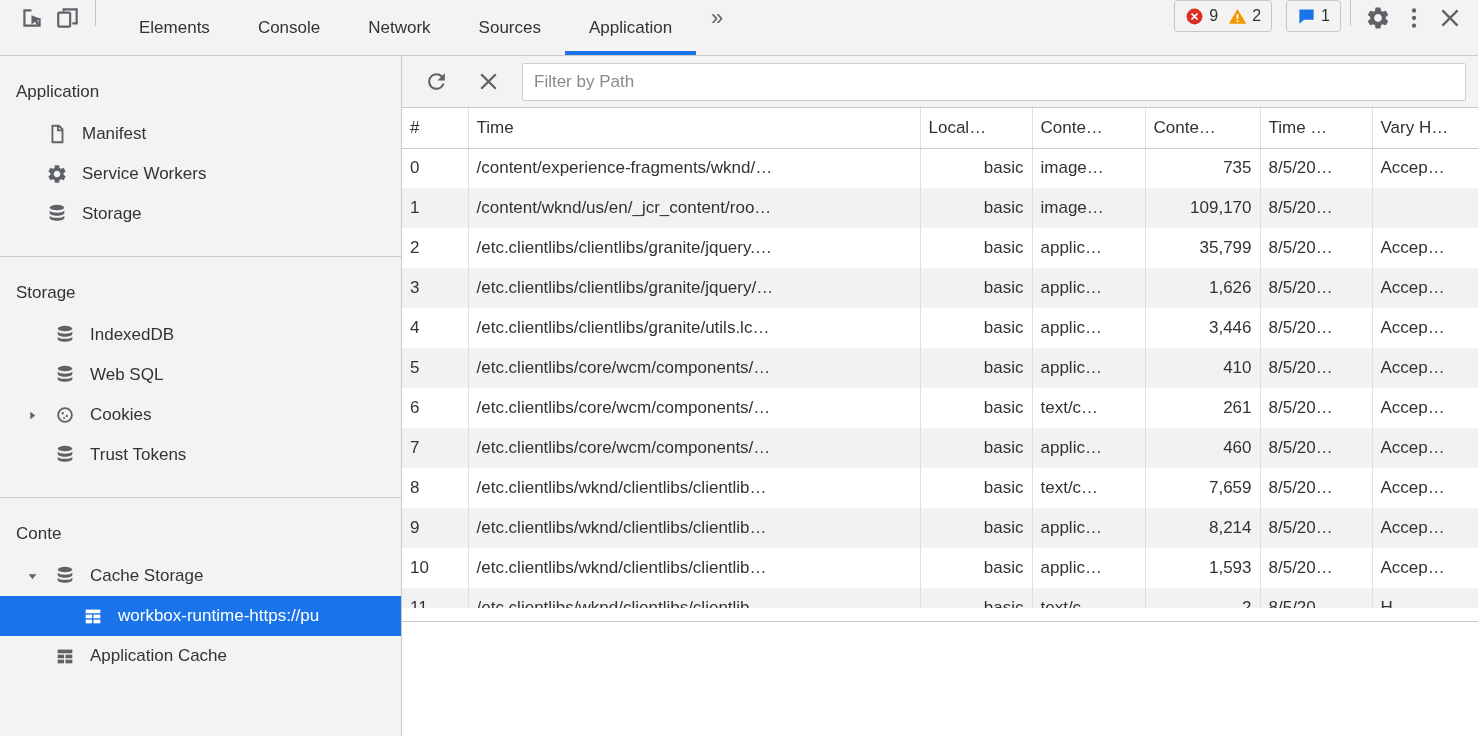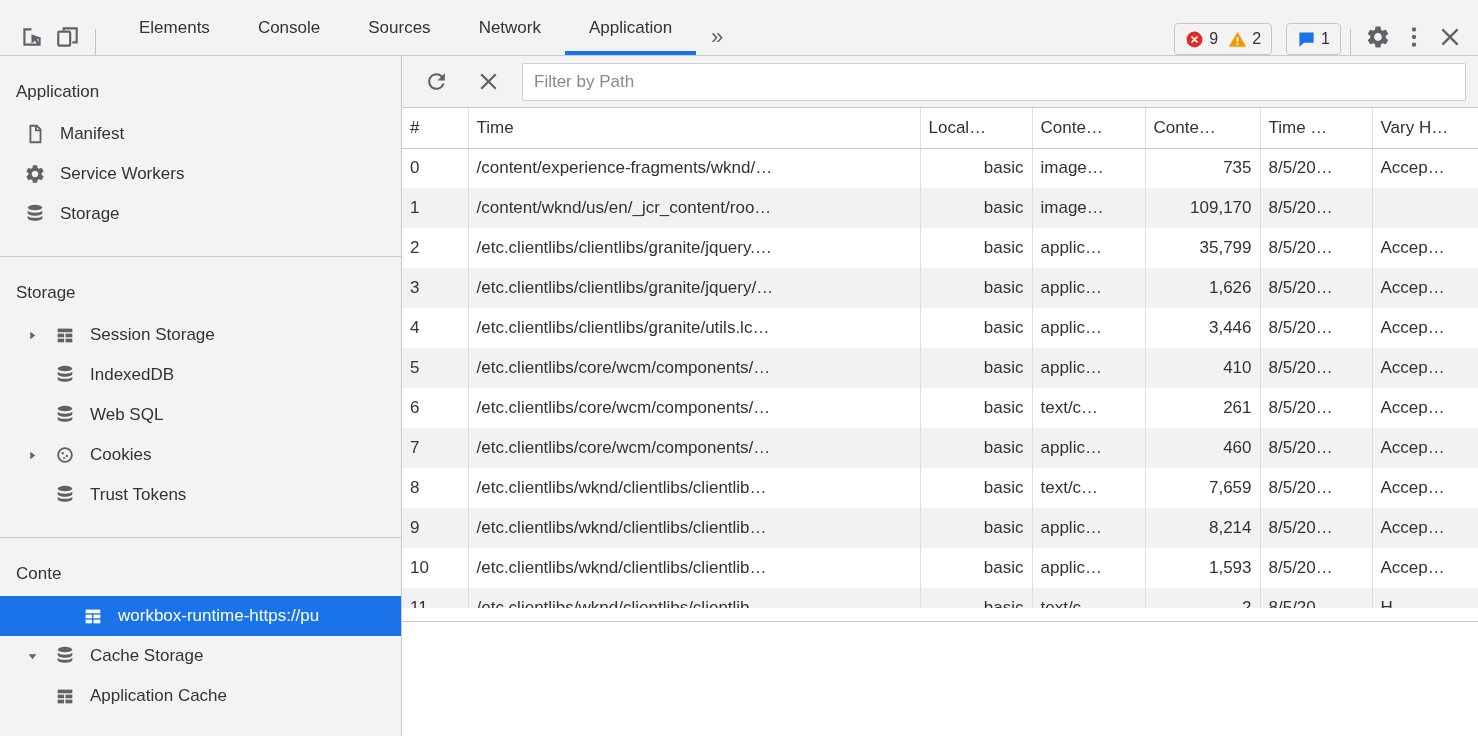--- a/index.html
+++ b/index.html
@@ -1,42 +1,42 @@
 <!DOCTYPE html>
 <html style="--accent: #1a73e8; --error: #d93025; --warning: #f29900;"><head>
 <meta charset="utf-8">
 <style>
   *{box-sizing:border-box;margin:0;padding:0;}
   html,body{width:1478px;height:736px;overflow:hidden;}
   body{font-family:"Liberation Sans",sans-serif;color:#333;background:#fff;font-size:17px;}
   .devtools{display:flex;flex-direction:column;width:100%;height:100%;}
 
   
-  .top-bar{height:56px;flex:0 0 56px;background:#f3f3f3;border-bottom:1px solid #cacaca;display:flex;align-items:flex-end;padding:0 10px 0 14px;}
+  .top-bar{height:56px;flex:0 0 56px;background:#f3f3f3;border-bottom:1px solid #cacaca;display:flex;align-items:flex-start;padding:0 10px 0 14px;}
   .tool-btn{display:flex;align-items:center;justify-content:center;width:36px;height:36px;color:#5f6368;cursor:pointer;flex:0 0 auto;}
   .tool-btn svg{width:26px;height:26px;}
   .vsep{width:1px;height:26px;background:#c3c3c3;margin:0 9px;flex:0 0 auto;}
   .tabs{display:flex;height:100%;margin-left:10px;}
   .tab{display:flex;align-items:center;padding:0 24px;font-size:17px;color:#333;border-top:4px solid transparent;border-bottom:4px solid transparent;cursor:pointer;white-space:nowrap;}
   .tab.active{border-bottom-color:var(--accent,#1a73e8);}
   .chevron{font-size:22px;color:#5f6368;width:42px;}
   .spacer{flex:1;}
   .badge-group{display:flex;align-items:center;gap:10px;border:1px solid #c6c6c6;border-radius:4px;height:32px;padding:0 10px;margin-left:14px;cursor:pointer;flex:0 0 auto;background:#f3f3f3;}
   .badge{display:flex;align-items:center;gap:5px;font-size:16px;color:#333;}
   .badge svg{width:19px;height:19px;}
 
   
   .content{flex:1;display:flex;min-height:0;}
 
   
   .sidebar{width:402px;flex:0 0 402px;background:#f3f3f3;border-right:1px solid #cacaca;overflow:hidden;}
   .side-section{padding:14px 0 22px;border-bottom:1px solid #cacaca;}
   .side-section:last-child{border-bottom:none;}
   .side-title{height:44px;display:flex;align-items:center;padding-left:16px;font-size:17px;color:#333;}
-  .side-item{height:40px;display:flex;align-items:center;padding-left:24px;font-size:17px;color:#333;cursor:pointer;white-space:nowrap;overflow:hidden;}
+  .side-item{height:40px;display:flex;align-items:center;padding-left:46px;font-size:17px;color:#333;cursor:pointer;white-space:nowrap;overflow:hidden;}
   .side-item.has-slot{padding-left:26px;}
   .side-item.has-slot.indent{padding-left:54px;}
   .expander{width:28px;flex:0 0 28px;display:flex;align-items:center;color:#5f6368;}
   .expander svg{width:13px;height:13px;}
   .item-icon{width:22px;height:22px;flex:0 0 22px;margin-right:14px;color:#5f6368;display:flex;align-items:center;}
   .item-icon svg{width:22px;height:22px;}
   .side-item.selected{background:var(--accent,#1a73e8);color:#fff;}
   .side-item.selected .item-icon,.side-item.selected .expander{color:#fff;}
 
   
@@ -72,22 +72,22 @@
       <svg viewBox="0 0 24 24">
         <path fill="none" stroke="currentColor" stroke-width="2" d="M8 6V4h12v13h-4"></path>
         <rect x="3" y="7" width="11" height="13" rx="1" fill="#f3f3f3" stroke="currentColor" stroke-width="2"></rect>
       </svg>
     </div>
     <div class="vsep"></div>
 
     <nav class="tabs">
         <div class="tab">Elements</div>
         <div class="tab">Console</div>
+        <div class="tab">Network</div>
         <div class="tab">Sources</div>
-        <div class="tab">Network</div>
         <div class="tab active">Application</div>
       </nav>
     <div class="tool-btn chevron">»</div>
 
     <div class="spacer"></div>
 
     <div class="badge-group">
       <span class="badge">
         <svg viewBox="0 0 24 24">
           <circle cx="12" cy="12" r="10" fill="var(--error,#d93025)"></circle>
@@ -165,127 +165,108 @@
                   <path d="M4 13.8v2.6c0 1.66 3.58 3 8 3s8-1.34 8-3v-2.6c-1.2 1.7-4.3 2.4-8 2.4s-6.8-.7-8-2.4z"></path>
                 </g>
               </svg>
             </span>
             <span class="item-label">Storage</span>
           </div>
         </div>
         <div class="side-section">
           <div class="side-title">Storage</div>
           <div class="side-item has-slot">
+            <span class="expander"></span>
+            <span class="item-icon">
+              <svg viewBox="0 0 24 24">
+                <g fill="currentColor">
+                  <ellipse cx="12" cy="5" rx="8" ry="3"></ellipse>
+                  <path d="M4 8.2v2.6c0 1.66 3.58 3 8 3s8-1.34 8-3V8.2c-1.2 1.7-4.3 2.4-8 2.4s-6.8-.7-8-2.4z"></path>
+                  <path d="M4 13.8v2.6c0 1.66 3.58 3 8 3s8-1.34 8-3v-2.6c-1.2 1.7-4.3 2.4-8 2.4s-6.8-.7-8-2.4z"></path>
+                </g>
+              </svg>
+            </span>
+            <span class="item-label">IndexedDB</span>
+          </div>
+          <div class="side-item has-slot">
+            <span class="expander"></span>
+            <span class="item-icon">
+              <svg viewBox="0 0 24 24">
+                <g fill="currentColor">
+                  <ellipse cx="12" cy="5" rx="8" ry="3"></ellipse>
+                  <path d="M4 8.2v2.6c0 1.66 3.58 3 8 3s8-1.34 8-3V8.2c-1.2 1.7-4.3 2.4-8 2.4s-6.8-.7-8-2.4z"></path>
+                  <path d="M4 13.8v2.6c0 1.66 3.58 3 8 3s8-1.34 8-3v-2.6c-1.2 1.7-4.3 2.4-8 2.4s-6.8-.7-8-2.4z"></path>
+                </g>
+              </svg>
+            </span>
+            <span class="item-label">Web SQL</span>
+          </div>
+          <div class="side-item has-slot">
             <span class="expander">
               <svg viewBox="0 0 24 24">
                 <path fill="currentColor" d="M8 5l9 7-9 7z"></path>
               </svg>
             </span>
+            <span class="item-icon">
+              <svg viewBox="0 0 24 24">
+                <circle cx="12" cy="12" r="7.5" fill="none" stroke="currentColor" stroke-width="2"></circle>
+                <circle cx="9.5" cy="10" r="1.3" fill="currentColor"></circle>
+                <circle cx="14" cy="13" r="1.3" fill="currentColor"></circle>
+                <circle cx="11" cy="15.2" r="1.1" fill="currentColor"></circle>
+              </svg>
+            </span>
+            <span class="item-label">Cookies</span>
+          </div>
+          <div class="side-item has-slot">
+            <span class="expander"></span>
+            <span class="item-icon">
+              <svg viewBox="0 0 24 24">
+                <g fill="currentColor">
+                  <ellipse cx="12" cy="5" rx="8" ry="3"></ellipse>
+                  <path d="M4 8.2v2.6c0 1.66 3.58 3 8 3s8-1.34 8-3V8.2c-1.2 1.7-4.3 2.4-8 2.4s-6.8-.7-8-2.4z"></path>
+                  <path d="M4 13.8v2.6c0 1.66 3.58 3 8 3s8-1.34 8-3v-2.6c-1.2 1.7-4.3 2.4-8 2.4s-6.8-.7-8-2.4z"></path>
+                </g>
+              </svg>
+            </span>
+            <span class="item-label">Trust Tokens</span>
+          </div>
+        </div>
+        <div class="side-section">
+          <div class="side-title">Conte</div>
+          <div class="side-item has-slot">
+            <span class="expander">
+              <svg viewBox="0 0 24 24">
+                <path fill="currentColor" d="M5 8h14l-7 9z"></path>
+              </svg>
+            </span>
+            <span class="item-icon">
+              <svg viewBox="0 0 24 24">
+                <g fill="currentColor">
+                  <ellipse cx="12" cy="5" rx="8" ry="3"></ellipse>
+                  <path d="M4 8.2v2.6c0 1.66 3.58 3 8 3s8-1.34 8-3V8.2c-1.2 1.7-4.3 2.4-8 2.4s-6.8-.7-8-2.4z"></path>
+                  <path d="M4 13.8v2.6c0 1.66 3.58 3 8 3s8-1.34 8-3v-2.6c-1.2 1.7-4.3 2.4-8 2.4s-6.8-.7-8-2.4z"></path>
+                </g>
+              </svg>
+            </span>
+            <span class="item-label">Cache Storage</span>
+          </div>
+          <div class="side-item has-slot indent selected">
+            <span class="expander"></span>
             <span class="item-icon">
               <svg viewBox="0 0 24 24">
                 <g fill="currentColor">
                   <path d="M4 5h16v4H4z"></path>
                   <path d="M4 10.5h7v4H4z"></path>
                   <path d="M12.5 10.5H20v4h-7.5z"></path>
                   <path d="M4 16h7v4H4z"></path>
                   <path d="M12.5 16H20v4h-7.5z"></path>
                 </g>
               </svg>
             </span>
-            <span class="item-label">Session Storage</span>
-          </div>
-          <div class="side-item has-slot">
-            <span class="expander"></span>
-            <span class="item-icon">
-              <svg viewBox="0 0 24 24">
-                <g fill="currentColor">
-                  <ellipse cx="12" cy="5" rx="8" ry="3"></ellipse>
-                  <path d="M4 8.2v2.6c0 1.66 3.58 3 8 3s8-1.34 8-3V8.2c-1.2 1.7-4.3 2.4-8 2.4s-6.8-.7-8-2.4z"></path>
-                  <path d="M4 13.8v2.6c0 1.66 3.58 3 8 3s8-1.34 8-3v-2.6c-1.2 1.7-4.3 2.4-8 2.4s-6.8-.7-8-2.4z"></path>
-                </g>
-              </svg>
-            </span>
-            <span class="item-label">IndexedDB</span>
-          </div>
-          <div class="side-item has-slot">
-            <span class="expander"></span>
-            <span class="item-icon">
-              <svg viewBox="0 0 24 24">
-                <g fill="currentColor">
-                  <ellipse cx="12" cy="5" rx="8" ry="3"></ellipse>
-                  <path d="M4 8.2v2.6c0 1.66 3.58 3 8 3s8-1.34 8-3V8.2c-1.2 1.7-4.3 2.4-8 2.4s-6.8-.7-8-2.4z"></path>
-                  <path d="M4 13.8v2.6c0 1.66 3.58 3 8 3s8-1.34 8-3v-2.6c-1.2 1.7-4.3 2.4-8 2.4s-6.8-.7-8-2.4z"></path>
-                </g>
-              </svg>
-            </span>
-            <span class="item-label">Web SQL</span>
-          </div>
-          <div class="side-item has-slot">
-            <span class="expander">
-              <svg viewBox="0 0 24 24">
-                <path fill="currentColor" d="M8 5l9 7-9 7z"></path>
-              </svg>
-            </span>
-            <span class="item-icon">
-              <svg viewBox="0 0 24 24">
-                <circle cx="12" cy="12" r="7.5" fill="none" stroke="currentColor" stroke-width="2"></circle>
-                <circle cx="9.5" cy="10" r="1.3" fill="currentColor"></circle>
-                <circle cx="14" cy="13" r="1.3" fill="currentColor"></circle>
-                <circle cx="11" cy="15.2" r="1.1" fill="currentColor"></circle>
-              </svg>
-            </span>
-            <span class="item-label">Cookies</span>
-          </div>
-          <div class="side-item has-slot">
-            <span class="expander"></span>
-            <span class="item-icon">
-              <svg viewBox="0 0 24 24">
-                <g fill="currentColor">
-                  <ellipse cx="12" cy="5" rx="8" ry="3"></ellipse>
-                  <path d="M4 8.2v2.6c0 1.66 3.58 3 8 3s8-1.34 8-3V8.2c-1.2 1.7-4.3 2.4-8 2.4s-6.8-.7-8-2.4z"></path>
-                  <path d="M4 13.8v2.6c0 1.66 3.58 3 8 3s8-1.34 8-3v-2.6c-1.2 1.7-4.3 2.4-8 2.4s-6.8-.7-8-2.4z"></path>
-                </g>
-              </svg>
-            </span>
-            <span class="item-label">Trust Tokens</span>
-          </div>
-        </div>
-        <div class="side-section">
-          <div class="side-title">Conte</div>
-          <div class="side-item has-slot indent selected">
-            <span class="expander"></span>
-            <span class="item-icon">
-              <svg viewBox="0 0 24 24">
-                <g fill="currentColor">
-                  <path d="M4 5h16v4H4z"></path>
-                  <path d="M4 10.5h7v4H4z"></path>
-                  <path d="M12.5 10.5H20v4h-7.5z"></path>
-                  <path d="M4 16h7v4H4z"></path>
-                  <path d="M12.5 16H20v4h-7.5z"></path>
-                </g>
-              </svg>
-            </span>
             <span class="item-label">workbox-runtime-https://pu</span>
-          </div>
-          <div class="side-item has-slot">
-            <span class="expander">
-              <svg viewBox="0 0 24 24">
-                <path fill="currentColor" d="M5 8h14l-7 9z"></path>
-              </svg>
-            </span>
-            <span class="item-icon">
-              <svg viewBox="0 0 24 24">
-                <g fill="currentColor">
-                  <ellipse cx="12" cy="5" rx="8" ry="3"></ellipse>
-                  <path d="M4 8.2v2.6c0 1.66 3.58 3 8 3s8-1.34 8-3V8.2c-1.2 1.7-4.3 2.4-8 2.4s-6.8-.7-8-2.4z"></path>
-                  <path d="M4 13.8v2.6c0 1.66 3.58 3 8 3s8-1.34 8-3v-2.6c-1.2 1.7-4.3 2.4-8 2.4s-6.8-.7-8-2.4z"></path>
-                </g>
-              </svg>
-            </span>
-            <span class="item-label">Cache Storage</span>
           </div>
           <div class="side-item has-slot">
             <span class="expander"></span>
             <span class="item-icon">
               <svg viewBox="0 0 24 24">
                 <g fill="currentColor">
                   <path d="M4 5h16v4H4z"></path>
                   <path d="M4 10.5h7v4H4z"></path>
                   <path d="M12.5 10.5H20v4h-7.5z"></path>
                   <path d="M4 16h7v4H4z"></path>

